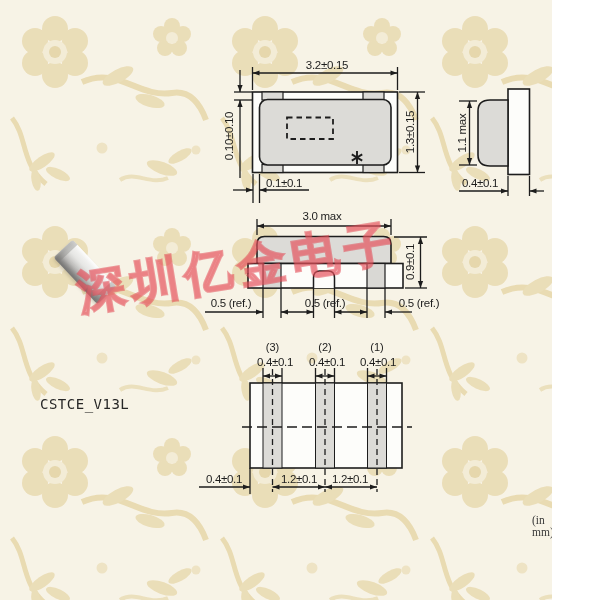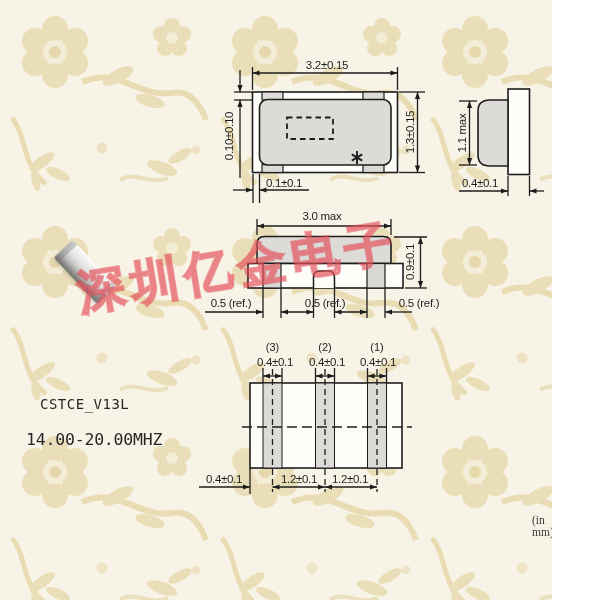--- a/index.html
+++ b/index.html
@@ -233,16 +233,15 @@
       <path d="M377,487 l-7,-2.6 v5.2 z" fill="#1d1d1d" stroke="none"></path>
       <text class="dim" x="224" y="483" text-anchor="middle" stroke="none" fill="#1d1d1d">0.4±0.1</text>
       <text class="dim" x="299" y="483" text-anchor="middle" stroke="none" fill="#1d1d1d">1.2±0.1</text>
       <text class="dim" x="350" y="483" text-anchor="middle" stroke="none" fill="#1d1d1d">1.2±0.1</text>
     </g>
   </svg>
 
   <div class="watermark">深圳亿金电子</div>
 
   <div class="model-text">CSTCE_V13L</div>
-  <div class="freq-text">14.00-20.00MHZ</div>
   <div class="units-note">(in mm)</div>
 
 </div>
 
 </body></html>

